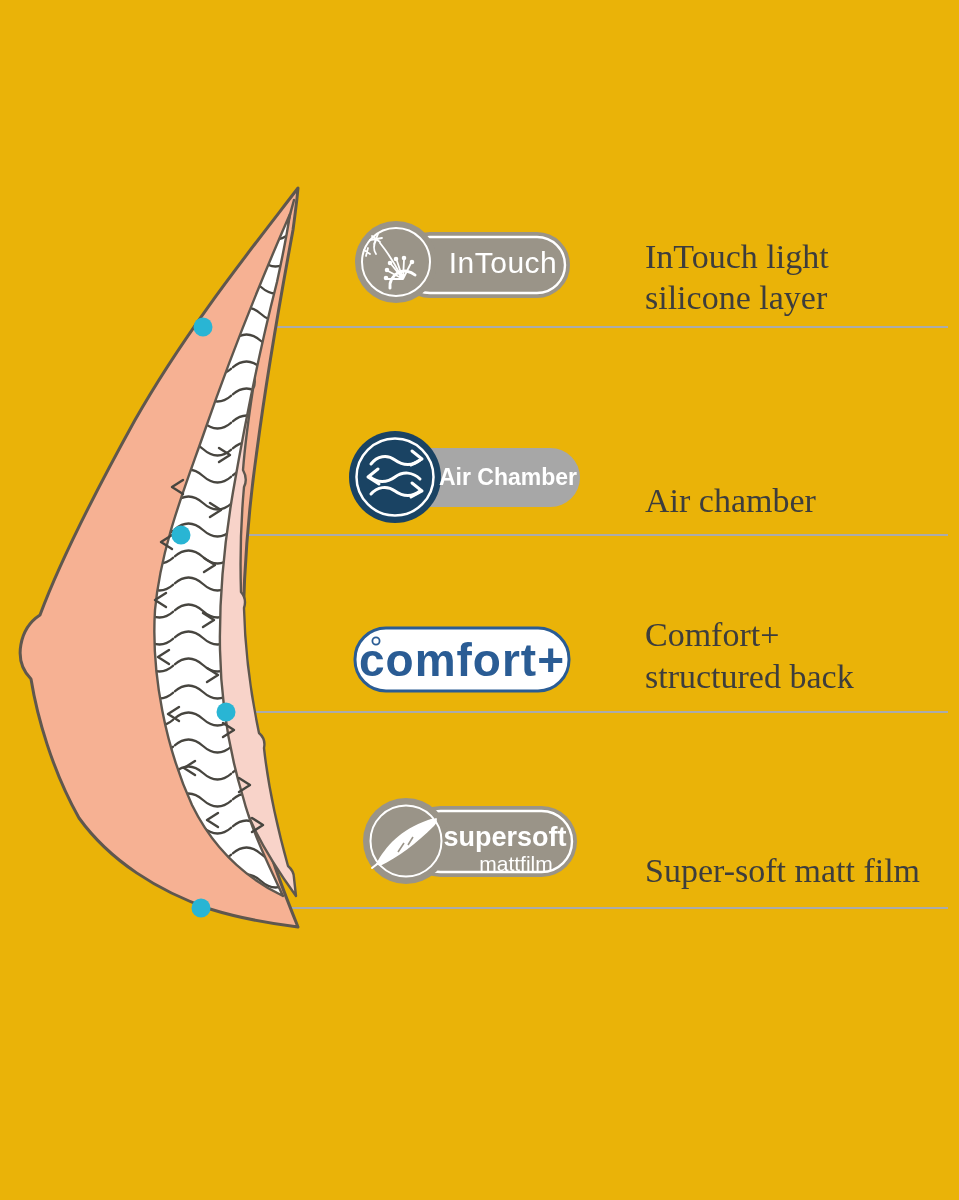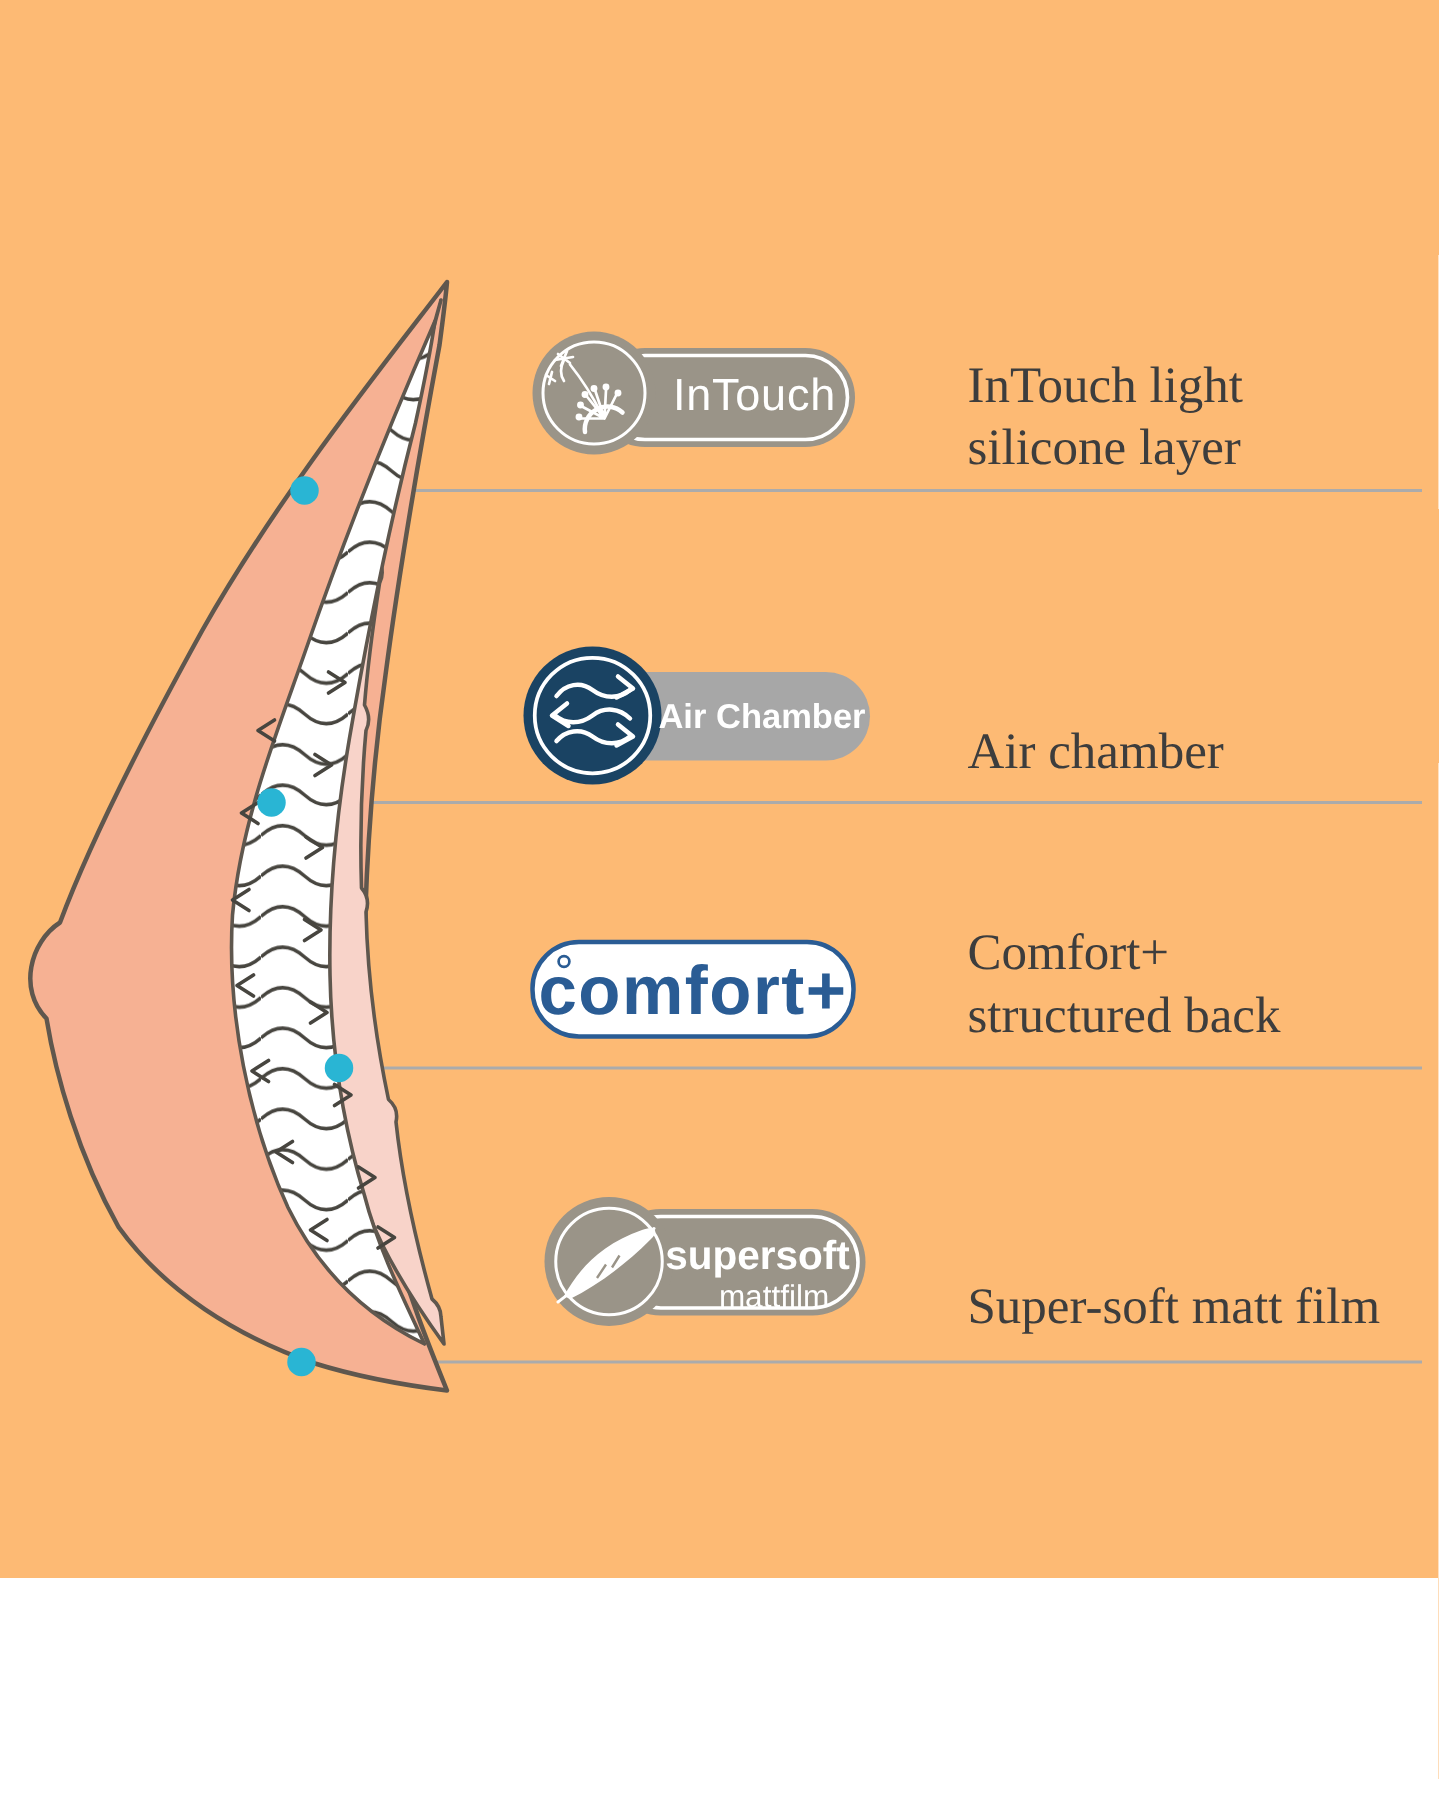--- a/index.html
+++ b/index.html
@@ -1,17 +1,17 @@
 <!DOCTYPE html>
 <html><head>
 <meta charset="utf-8">
 <style>
   html,body { margin:0; padding:0; background:#ffffff; }
   .canvas {
-    position:relative; width:959px; height:1052px; background:#fdba74;
+    position:relative; width:959px; height:1200px; background:#eab308;
     overflow:hidden; font-family:"Liberation Sans", sans-serif;
   }
   svg { position:absolute; left:0; top:0; }
   .label-text {
     font-family:"Liberation Serif", serif;
     font-size:34px; fill:#3d3d3d;
   }
   .badge-sans { font-family:"Liberation Sans", sans-serif; fill:#ffffff; }
   .intouch-txt { font-size:30px; letter-spacing:0.5px; }
   .airch-txt   { font-size:23px; font-weight:bold; }

